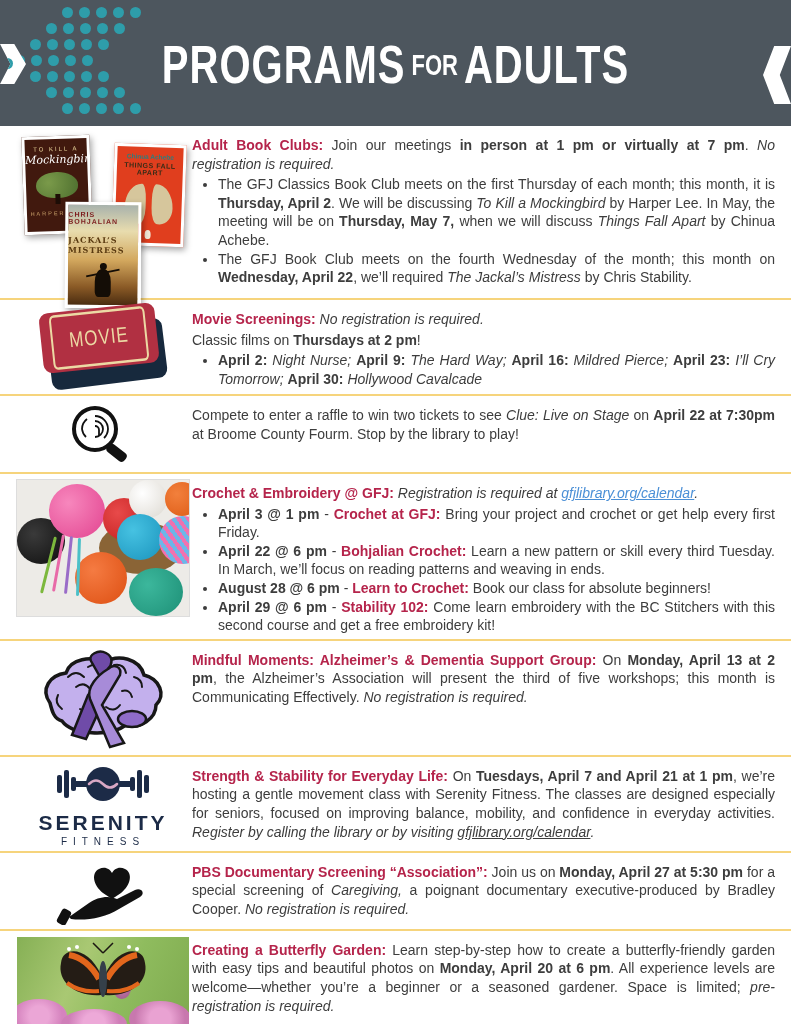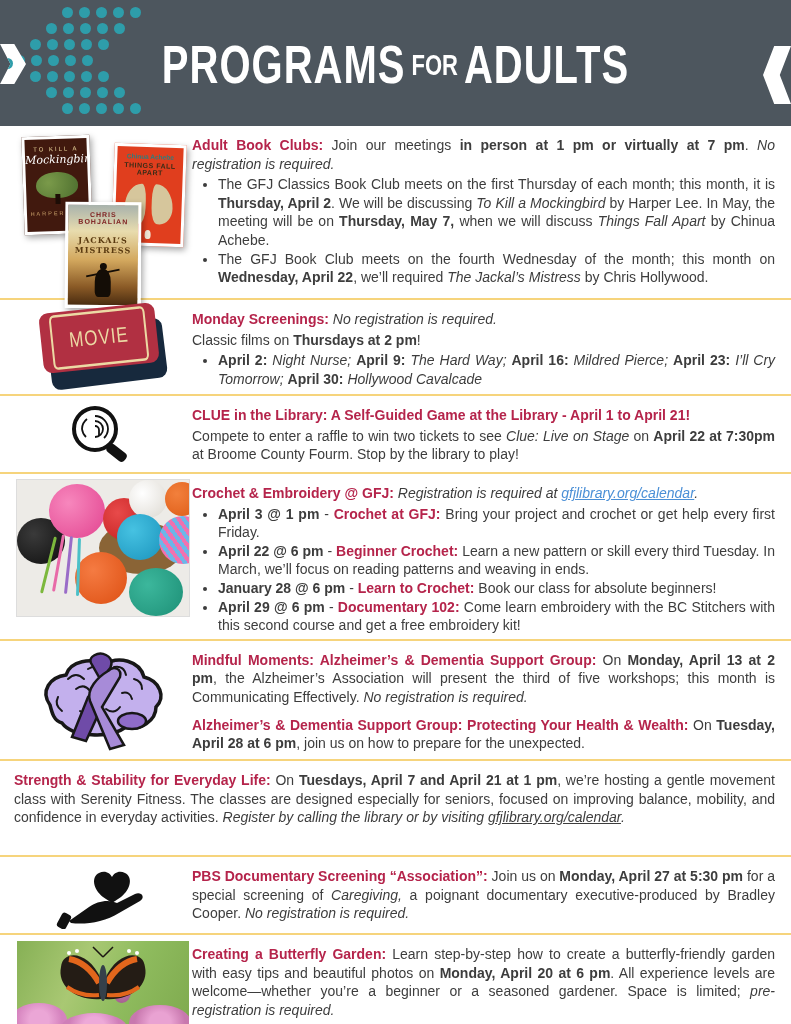--- a/index.html
+++ b/index.html
@@ -58,21 +58,21 @@
   .b1-author { color:#c9a06a; font-size:5.5px; letter-spacing:2px; margin-top:6px; }
   .book2 { right:4px; top:10px; width:72px; height:102px; background:#e03e1e; transform:rotate(2deg); text-align:center; }
   .b2-author { color:#2e7d7d; font-size:6.5px; font-weight:bold; margin-top:6px; }
   .b2-title { color:#3a2c17; font-size:7px; font-weight:bold; letter-spacing:.5px; margin-top:2px; }
   .b2-faces { position:relative; width:48px; height:40px; margin:8px auto 0; }
   .b2-face { position:absolute; top:0; width:21px; height:40px; background:#d6c69c; }
   .b2-face.l { left:0; border-radius:80% 20% 30% 60% / 60% 40% 40% 40%; }
   .b2-face.r { right:0; border-radius:20% 80% 60% 30% / 40% 60% 40% 40%; }
   .b2-penguin { width:6px; height:9px; background:#f2e9d8; border-radius:50% 50% 40% 40%; margin:6px auto 0; }
   .book3 { left:48px; top:68px; width:76px; height:106px; transform:rotate(0.5deg);
-    background:linear-gradient(#a8b2ac 0%, #e8dcae 26%, #d3a85e 55%, #8a5a26 82%, #4a2c10 100%); text-align:center; }
+    background:linear-gradient(#a8b2ac 0%, #e8dcae 26%, #d3a85e 55%, #8a5a26 82%, #4a2c10 100%); text-align:left; }
   .b3-author { color:#7e1d1d; font-size:7px; font-weight:bold; letter-spacing:1px; margin-top:6px; }
   .b3-title { color:#5a3a10; font-family:"DejaVu Serif", serif; font-size:8px; font-weight:bold; letter-spacing:1px; margin-top:10px; }
   .b3-fig { position:relative; width:30px; height:34px; margin:8px auto 0; }
   .b3-body { position:absolute; left:7px; top:6px; width:16px; height:28px; background:#140d06; border-radius:45% 45% 20% 20%; }
   .b3-head { position:absolute; left:12px; top:0; width:7px; height:7px; background:#140d06; border-radius:50%; }
   .b3-rifle { position:absolute; left:-2px; top:9px; width:34px; height:2px; background:#140d06; transform:rotate(-12deg); }
 
   
   .tickets { position:relative; width:132px; height:84px; }
   .ticket { position:absolute; width:116px; height:60px; border-radius:9px; }
@@ -205,56 +205,55 @@
               <div class="b3-head"></div>
               <div class="b3-body"></div>
             </div>
           </div>
         </div>
       </div>
       <div class="content">
           <p><span class="run-red">Adult Book Clubs: </span><span>Join our meetings </span><span class="run-b">in person at 1 pm or virtually at 7 pm</span><span>. </span><span class="run-i">No registration is required.</span></p>
           <ul>
             <li><span>The GFJ Classics Book Club meets on the first Thursday of each month; this month, it is </span><span class="run-b">Thursday, April 2</span><span>. We will be discussing </span><span class="run-i">To Kill a Mockingbird</span><span> by Harper Lee. In May, the meeting will be on </span><span class="run-b">Thursday, May 7,</span><span> when we will discuss </span><span class="run-i">Things Fall Apart</span><span> by Chinua Achebe.</span></li>
-            <li><span>The GFJ Book Club meets on the fourth Wednesday of the month; this month on </span><span class="run-b">Wednesday, April 22</span><span>, we’ll required </span><span class="run-i">The Jackal’s Mistress</span><span> by Chris Hollywood.</span></li>
+            <li><span>The GFJ Book Club meets on the fourth Wednesday of the month; this month on </span><span class="run-b">Wednesday, April 22</span><span>, we’ll required </span><span class="run-i">The Jackal’s Mistress</span><span> by Chris Stability.</span></li>
           </ul>
         </div>
     </section>
 
     <section>
       <div class="art-col">
         <div class="tickets">
           <div class="ticket back"></div>
           <div class="ticket front">
             <div class="ticket-inner">MOVIE</div>
           </div>
         </div>
       </div>
       <div class="content">
-          <p><span class="run-red">Monday Screenings: </span><span class="run-i">No registration is required.</span></p>
+          <p><span class="run-red">Movie Screenings: </span><span class="run-i">No registration is required.</span></p>
           <p style="margin-top: 0px;"><span>Classic films on </span><span class="run-b">Thursdays at 2 pm</span><span>!</span></p>
           <ul>
             <li><span class="run-b">April 2:</span><span> </span><span class="run-i">Night Nurse;</span><span> </span><span class="run-b">April 9:</span><span> </span><span class="run-i">The Hard Way;</span><span> </span><span class="run-b">April 16:</span><span> </span><span class="run-i">Mildred Pierce;</span><span> </span><span class="run-b">April 23:</span><span> </span><span class="run-i">I’ll Cry Tomorrow;</span><span> </span><span class="run-b">April 30:</span><span> </span><span class="run-i">Hollywood Cavalcade</span></li>
           </ul>
         </div>
     </section>
 
     <section>
       <div class="art-col magnifier">
         <svg width="84" height="66" viewBox="0 0 84 66">
           <circle cx="34" cy="27" r="21" fill="#fff" stroke="#111" stroke-width="4"></circle>
           <path d="M34,14 a13,13 0 0 1 13,13 a13,13 0 0 1 -4,9" fill="none" stroke="#111" stroke-width="1.8"></path>
           <path d="M34,19 a8,8 0 0 1 8,8 a8,8 0 0 1 -8,8" fill="none" stroke="#111" stroke-width="1.8"></path>
           <path d="M34,24 a4,4 0 0 1 4,4 l0,6" fill="none" stroke="#111" stroke-width="1.8"></path>
           <path d="M25,35 a13,13 0 0 1 -4,-8 a13,13 0 0 1 5,-10" fill="none" stroke="#111" stroke-width="1.8"></path>
           <rect x="50" y="40" width="22" height="10" rx="4" fill="#111" transform="rotate(38 50 40)"></rect>
         </svg>
       </div>
       <div class="content">
-          <p><span class="run-red">CLUE in the Library: A Self-Guided Game at the Library - April 1 to April 21!</span></p>
           <p style="margin-top: 0px;"><span>Compete to enter a raffle to win two tickets to see </span><span class="run-i">Clue: Live on Stage</span><span> on </span><span class="run-b">April 22 at 7:30pm</span><span> at Broome County Fourm. Stop by the library to play!</span></p>
         </div>
     </section>
 
     <section>
       <div class="art-col top">
         <div class="yarn">
           <div class="bowl"></div>
           <div class="ball" style="left:0;top:38px;width:48px;height:46px;background:radial-gradient(circle at 35% 35%,#3a3a3a,#0d0d0d)"></div>
           <div class="ball" style="left:32px;top:4px;width:56px;height:54px;background:radial-gradient(circle at 35% 35%,#f787bd,#e2438f)"></div>
@@ -268,44 +267,61 @@
           <div class="hook" style="left:30px;top:56px;background:#7cb83c;transform:rotate(14deg)"></div>
           <div class="hook" style="left:40px;top:54px;background:#e86aa8;transform:rotate(10deg)"></div>
           <div class="hook" style="left:50px;top:56px;background:#9a6cc8;transform:rotate(6deg)"></div>
           <div class="hook" style="left:60px;top:58px;background:#4cc0c8;transform:rotate(2deg)"></div>
         </div>
       </div>
       <div class="content">
           <p><span class="run-red">Crochet &amp; Embroidery @ GFJ: </span><span class="run-i">Registration is required at </span><a class="run-link" href="#">gfjlibrary.org/calendar</a><span class="run-i">.</span></p>
           <ul>
             <li><span class="run-b">April 3 @ 1 pm</span><span> - </span><span class="run-red">Crochet at GFJ:</span><span> Bring your project and crochet or get help every first Friday.</span></li>
-            <li><span class="run-b">April 22 @ 6 pm</span><span> - </span><span class="run-red">Beginner Crochet:</span><span> Learn a new pattern or skill every third Tuesday. In March, we’ll focus on reading patterns and weaving in ends.</span></li>
-            <li><span class="run-b">January 28 @ 6 pm</span><span> - </span><span class="run-red">Learn to Crochet:</span><span> Book our class for absolute beginners!</span></li>
-            <li><span class="run-b">April 29 @ 6 pm</span><span> - </span><span class="run-red">Documentary 102:</span><span> Come learn embroidery with the BC Stitchers with this second course and get a free embroidery kit!</span></li>
+            <li><span class="run-b">April 22 @ 6 pm</span><span> - </span><span class="run-red">Bohjalian Crochet:</span><span> Learn a new pattern or skill every third Tuesday. In March, we’ll focus on reading patterns and weaving in ends.</span></li>
+            <li><span class="run-b">August 28 @ 6 pm</span><span> - </span><span class="run-red">Learn to Crochet:</span><span> Book our class for absolute beginners!</span></li>
+            <li><span class="run-b">April 29 @ 6 pm</span><span> - </span><span class="run-red">Stability 102:</span><span> Come learn embroidery with the BC Stitchers with this second course and get a free embroidery kit!</span></li>
           </ul>
         </div>
     </section>
 
     <section>
       <div class="art-col brain">
         <svg width="150" height="104" viewBox="0 0 150 104">
           <path d="M22,56 C12,42 22,28 38,26 C42,12 64,8 76,16 C90,6 112,12 116,28 C132,32 138,48 128,58 C128,72 112,82 98,78 C82,90 44,88 34,74 C26,72 24,64 22,56 Z" fill="#c3b0ed" stroke="#171717" stroke-width="3.5"></path>
           <path d="M40,30 q8,-8 16,0 M60,20 q10,-6 16,4 M86,18 q10,-2 12,8 M106,30 q8,2 8,10 M30,48 q-4,8 4,14 M48,40 q8,-6 14,2 M70,34 q8,-4 12,4 M94,44 q8,-2 10,6 M52,62 q8,6 16,0 M78,60 q8,6 14,-2" fill="none" stroke="#171717" stroke-width="2" stroke-linecap="round"></path>
           <ellipse cx="104" cy="72" rx="14" ry="8" fill="#8f6cc9" stroke="#171717" stroke-width="2.5"></ellipse>
           <path d="M63,14 C60,8 70,2 78,6 C86,10 84,18 80,22 L60,48 L44,88 L58,92 L80,44 Z" fill="#6f4ba8" stroke="#171717" stroke-width="2.5"></path>
           <path d="M80,22 C86,16 94,20 92,28 L74,58 L96,96 L82,100 L62,52 C58,40 70,28 80,22 Z" fill="#a78bd8" stroke="#171717" stroke-width="2.5"></path>
         </svg>
       </div>
       <div class="content">
           <p><span class="run-red">Mindful Moments: Alzheimer’s &amp; Dementia Support Group: </span><span>On </span><span class="run-b">Monday, April 13 at 2 pm</span><span>, the Alzheimer’s Association will present the third of five workshops; this month is Communicating Effectively. </span><span class="run-i">No registration is required.</span></p>
-          <p><span class="run-red">Alzheimer’s &amp; Dementia Support Group: Protecting Your Health &amp; Wealth: </span><span>On </span><span class="run-b">Tuesday, April 28 at 6 pm</span><span>, join us on how to prepare for the unexpected.</span></p>
-        </div>
-    </section>
-
-    <section>
+        </div>
+    </section>
+
+    <section>
+      <div class="art-col">
+        <div class="serenity">
+          <svg width="120" height="42" viewBox="0 0 120 42">
+            <rect x="14" y="12" width="5" height="18" rx="2" fill="#1c2b47"></rect>
+            <rect x="21" y="7" width="5" height="28" rx="2" fill="#1c2b47"></rect>
+            <rect x="28" y="14" width="5" height="14" rx="2" fill="#1c2b47"></rect>
+            <rect x="87" y="14" width="5" height="14" rx="2" fill="#1c2b47"></rect>
+            <rect x="94" y="7" width="5" height="28" rx="2" fill="#1c2b47"></rect>
+            <rect x="101" y="12" width="5" height="18" rx="2" fill="#1c2b47"></rect>
+            <rect x="33" y="18" width="12" height="6" fill="#1c2b47"></rect>
+            <rect x="75" y="18" width="12" height="6" fill="#1c2b47"></rect>
+            <circle cx="60" cy="21" r="17" fill="#1c2b47"></circle>
+            <path d="M46,21 q7,-7 14,0 q7,7 14,0" fill="none" stroke="#d9a8c4" stroke-width="2.5" stroke-linecap="round"></path>
+          </svg>
+          <div class="serenity-name">SERENITY</div>
+          <div class="serenity-sub">FITNESS</div>
+        </div>
+      </div>
       <div class="content">
           <p><span class="run-red">Strength &amp; Stability for Everyday Life: </span><span>On </span><span class="run-b">Tuesdays, April 7 and April 21 at 1 pm</span><span>, we’re hosting a gentle movement class with Serenity Fitness. The classes are designed especially for seniors, focused on improving balance, mobility, and confidence in everyday activities. </span><span class="run-i">Register by calling the library or by visiting </span><a class="run-ulink" href="#">gfjlibrary.org/calendar</a><span class="run-i">.</span></p>
         </div>
     </section>
 
     <section>
       <div class="art-col handheart">
         <svg width="96" height="66" viewBox="0 0 96 66">
           <path d="M48,34 C38,26 36,14 44,10 C50,7 55,10 57,14 C59,10 64,7 70,10 C78,14 76,26 66,34 L57,40 Z" fill="#111"></path>
           <path d="M14,58 L34,44 C42,38 54,36 62,40 L80,31 C86,28 91,34 85,38 L64,50 C50,59 30,62 16,60 Z" fill="#111"></path>

